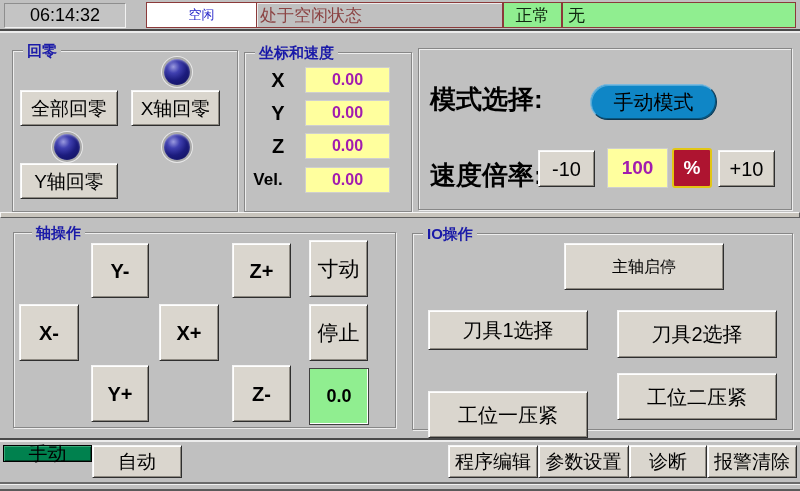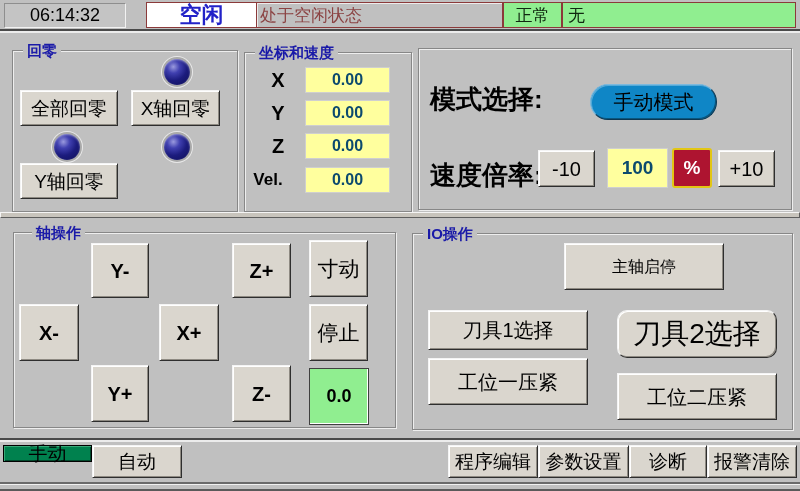--- a/index.html
+++ b/index.html
@@ -28,36 +28,36 @@
     background:#c0c0c0; color:#1a1aa8; font-weight:bold; font-size:15px; line-height:19px;
     white-space:nowrap;
   }
   .led {
     position:absolute; width:26px; height:26px; border-radius:50%;
     background:radial-gradient(circle at 36% 30%, #9a9ade 0%, #4040b0 26%, #1c1c7e 55%, #0e0e54 100%);
     box-shadow:0 0 0 2px #aaaaaa, 0 0 0 3px #e8e8e8, inset 0 1px 2px rgba(255,255,255,.45);
   }
   .valbox {
     position:absolute; display:flex; align-items:center; justify-content:center;
-    background:#ffff9e; color:#0c4a6e; font-weight:bold; font-size:16px;
+    background:#ffff9e; color:#a21caf; font-weight:bold; font-size:16px;
     border:1px solid #cfcfcf;
   }
   
   .time-box {
     left:4px; top:3px; width:122px; height:25px;
     display:flex; align-items:center; justify-content:center;
     font-size:18px; color:#000;
     border:1px solid; border-color:#8e8e8e #f2f2f2 #f2f2f2 #8e8e8e;
     background:#c4c4c4;
   }
   .state-box {
     left:146px; top:2px; width:111px; height:26px;
     display:flex; align-items:center; justify-content:center;
     background:#ffffff; border:1px solid #8b3a3a;
-    color:#2222c8; font-weight:bold; font-size:22px;
+    color:#2222c8; font-weight:normal; font-size:13px;
   }
   .desc-box {
     left:256px; top:2px; width:247px; height:26px;
     display:flex; align-items:center;
     border:1px solid #8b3a3a; box-shadow:inset 1px 1px 0 rgba(255,255,255,.7);
     color:#8b4343; font-size:17px; padding-left:3px;
   }
   .normal-box {
     left:503px; top:2px; width:59px; height:26px;
     display:flex; align-items:center; justify-content:center;
@@ -168,22 +168,22 @@
   <div class="btn cjk-btn" style="left:309px; top:304px; width:59px; height:57px;">停止</div>
   <div class="btn axis-btn" style="left:91px;  top:365px; width:58px; height:57px;">Y+</div>
   <div class="btn axis-btn" style="left:232px; top:365px; width:59px; height:57px;">Z-</div>
   <div class="step-box" style="left:309px; top:368px; width:60px; height:57px;">0.0</div>
 
   <div class="frame" style="left:412px; top:233px; width:381px; height:197px;">
     <span class="frame-title">IO操作</span>
   </div>
   <div class="btn cjk-btn" style="left:528px; top:243px; width:160px; height:47px; font-size:16px;margin-left:36px;">主轴启停</div>
   <div class="btn cjk-btn" style="left:428px; top:310px; width:160px; height:40px; font-size:20px;">刀具1选择</div>
-  <div class="btn cjk-btn" style="left:617px; top:310px; width:160px; height:48px; font-size:28px;border-radius:10px;">刀具2选择</div>
-  <div class="btn cjk-btn" style="left:428px; top:358px; width:160px; height:47px; font-size:20px;">工位一压紧</div>
+  <div class="btn cjk-btn" style="left:617px; top:310px; width:160px; height:48px; font-size:20px;">刀具2选择</div>
+  <div class="btn cjk-btn" style="left:428px; top:391px; width:160px; height:47px; font-size:20px;">工位一压紧</div>
   <div class="btn cjk-btn" style="left:617px; top:373px; width:160px; height:47px; font-size:20px;">工位二压紧</div>
 
   <div class="sep sep-bottom"></div>
 
   <div class="btn nav-btn manual-btn" style="left:3px;   top:445px; width:89px; height:17px;">手动</div>
   <div class="btn nav-btn" style="left:92px;  top:445px; width:90px; height:33px;">自动</div>
   <div class="btn nav-btn" style="left:448px; top:445px; width:90px; height:33px;">程序编辑</div>
   <div class="btn nav-btn" style="left:538px; top:445px; width:91px; height:33px;">参数设置</div>
   <div class="btn nav-btn" style="left:629px; top:445px; width:78px; height:33px;">诊断</div>
   <div class="btn nav-btn" style="left:707px; top:445px; width:90px; height:33px;">报警清除</div>

